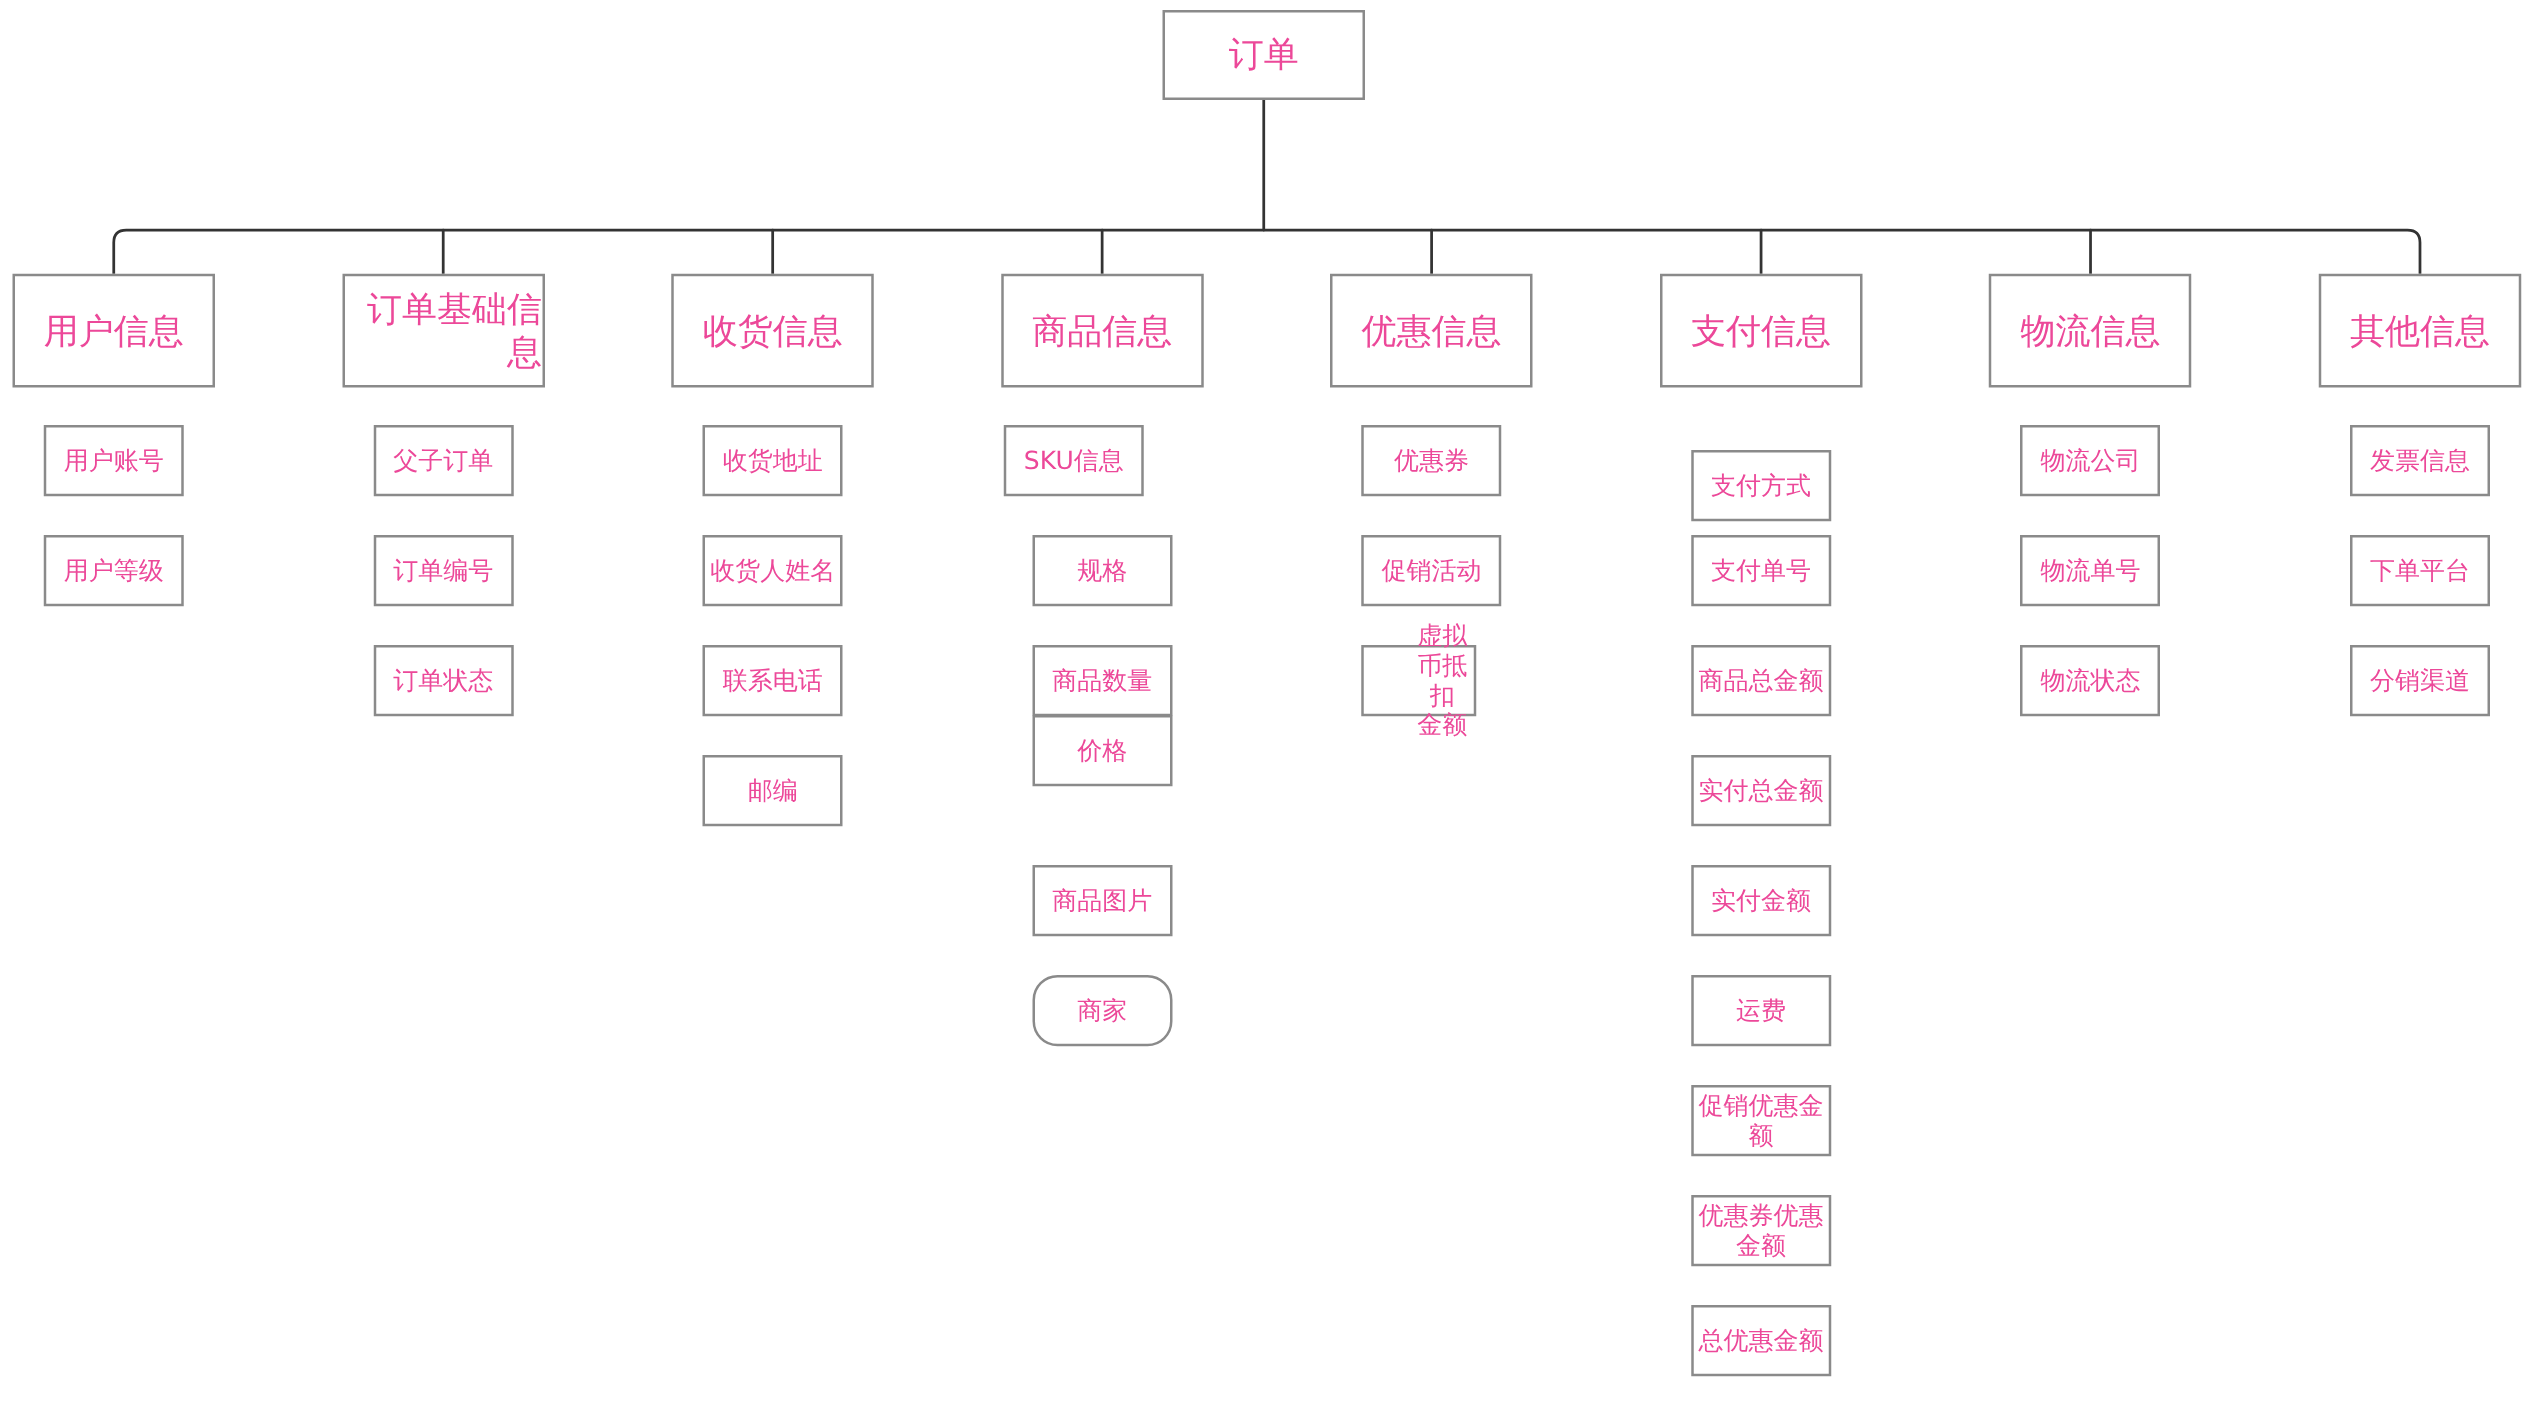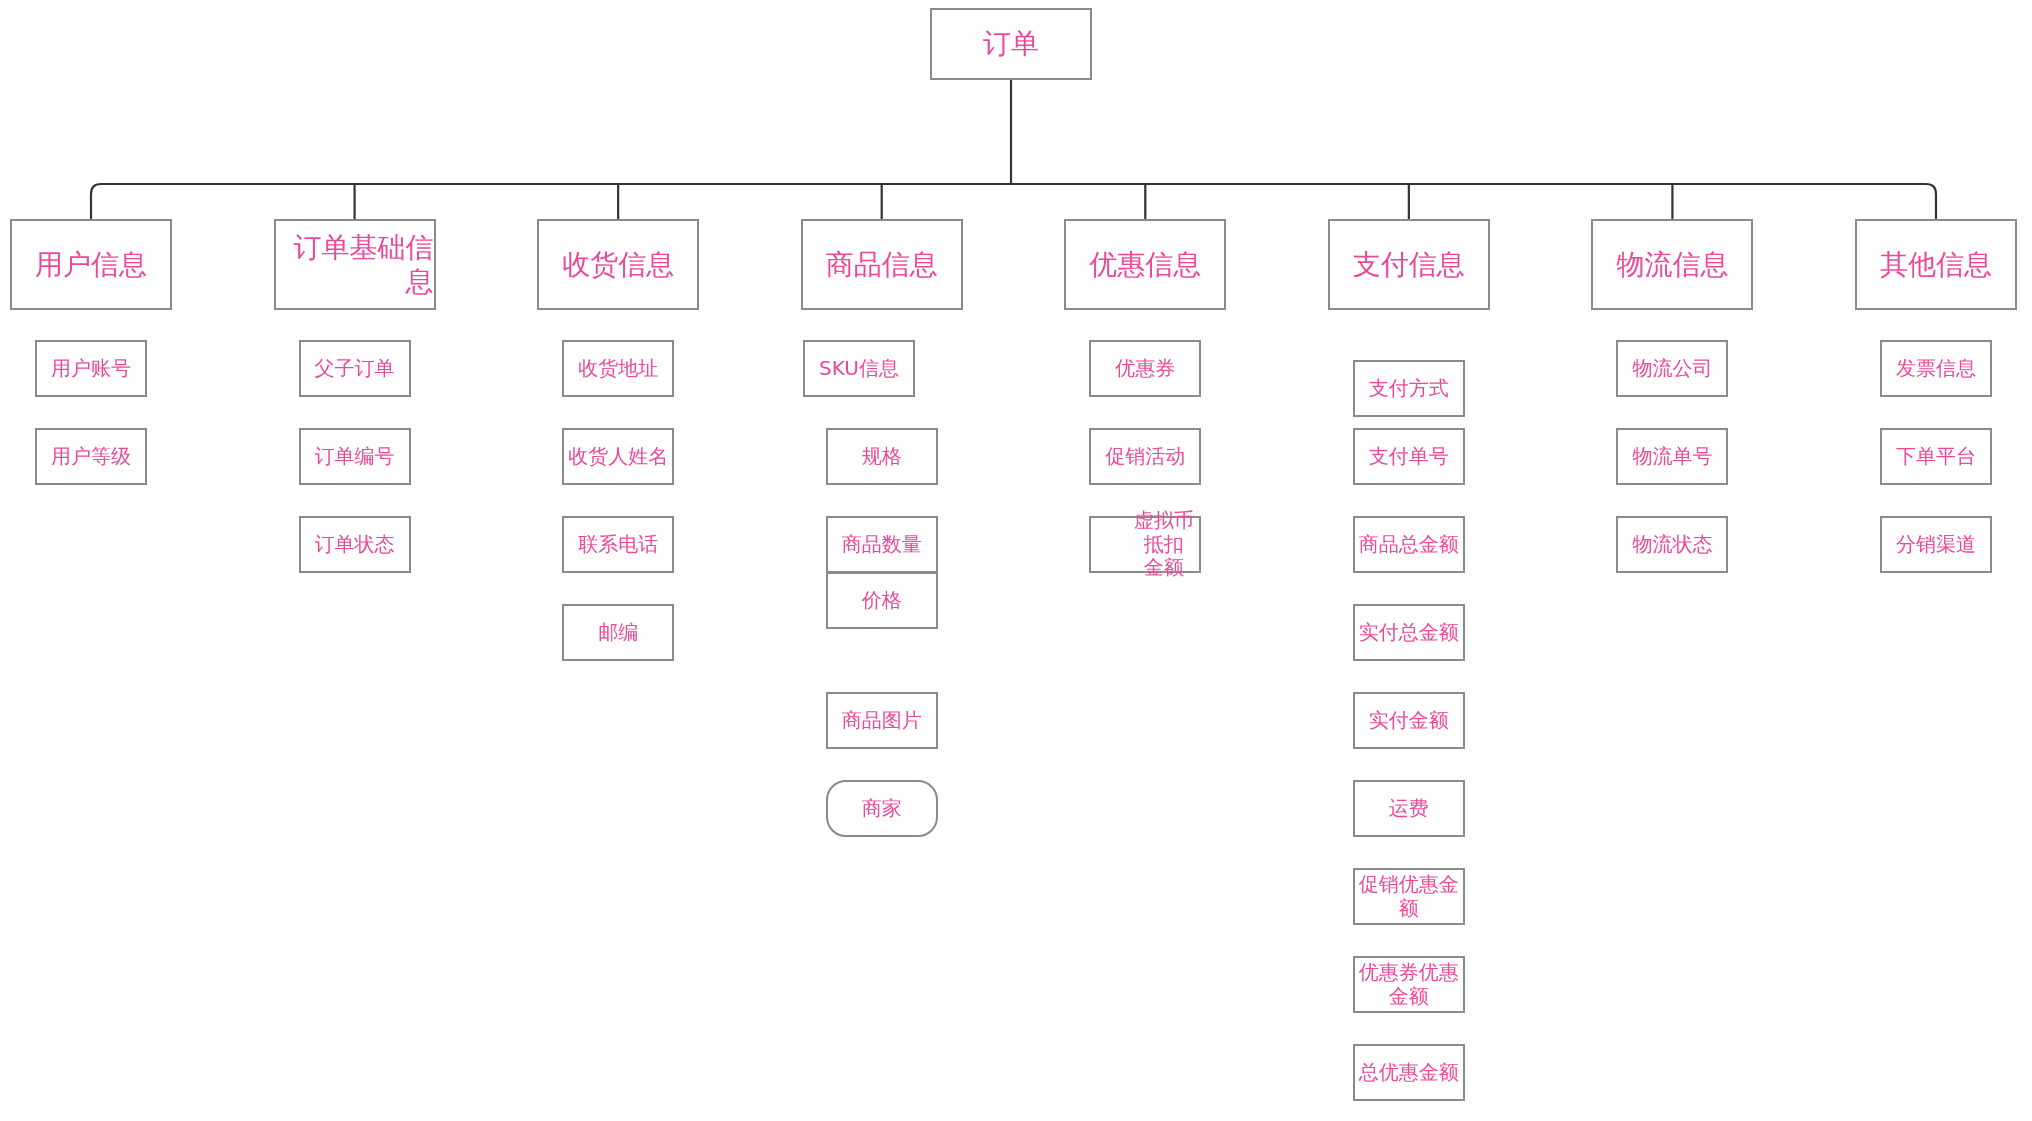--- a/index.html
+++ b/index.html
@@ -83,21 +83,21 @@
       <div class="node branch" style="left: 800.71px; top: 219px; width: 162px; height: 91px;">商品信息</div>
       <div class="node leaf" style="left: 803px; top: 340px; width: 112px; height: 57px;">SKU信息</div>
       <div class="node leaf" style="left: 825.71px; top: 428px; width: 112px; height: 57px;">规格</div>
       <div class="node leaf" style="left: 825.71px; top: 516px; width: 112px; height: 57px;">商品数量</div>
       <div class="node leaf" style="left: 825.71px; top: 572px; width: 112px; height: 57px;">价格</div>
       <div class="node leaf" style="left: 825.71px; top: 692px; width: 112px; height: 57px;">商品图片</div>
       <div class="node leaf" style="left: 825.71px; top: 780px; width: 112px; height: 57px; border-radius: 20px;">商家</div>
       <div class="node branch" style="left: 1064.28px; top: 219px; width: 162px; height: 91px;">优惠信息</div>
       <div class="node leaf" style="left: 1089.28px; top: 340px; width: 112px; height: 57px;">优惠券</div>
       <div class="node leaf" style="left: 1089.28px; top: 428px; width: 112px; height: 57px;">促销活动</div>
-      <div class="node leaf" style="left: 1089.28px; top: 516px; width: 112px; height: 57px; padding-left: 41px;">虚拟币抵扣
+      <div class="node leaf" style="left: 1089.28px; top: 516px; width: 92px; height: 57px; padding-left: 41px;">虚拟币抵扣
 金额</div>
       <div class="node branch" style="left: 1327.85px; top: 219px; width: 162px; height: 91px;">支付信息</div>
       <div class="node leaf" style="left: 1352.85px; top: 360px; width: 112px; height: 57px;">支付方式</div>
       <div class="node leaf" style="left: 1352.85px; top: 428px; width: 112px; height: 57px;">支付单号</div>
       <div class="node leaf" style="left: 1352.85px; top: 516px; width: 112px; height: 57px;">商品总金额</div>
       <div class="node leaf" style="left: 1352.85px; top: 604px; width: 112px; height: 57px;">实付总金额</div>
       <div class="node leaf" style="left: 1352.85px; top: 692px; width: 112px; height: 57px;">实付金额</div>
       <div class="node leaf" style="left: 1352.85px; top: 780px; width: 112px; height: 57px;">运费</div>
       <div class="node leaf" style="left: 1352.85px; top: 868px; width: 112px; height: 57px;">促销优惠金
 额</div>

